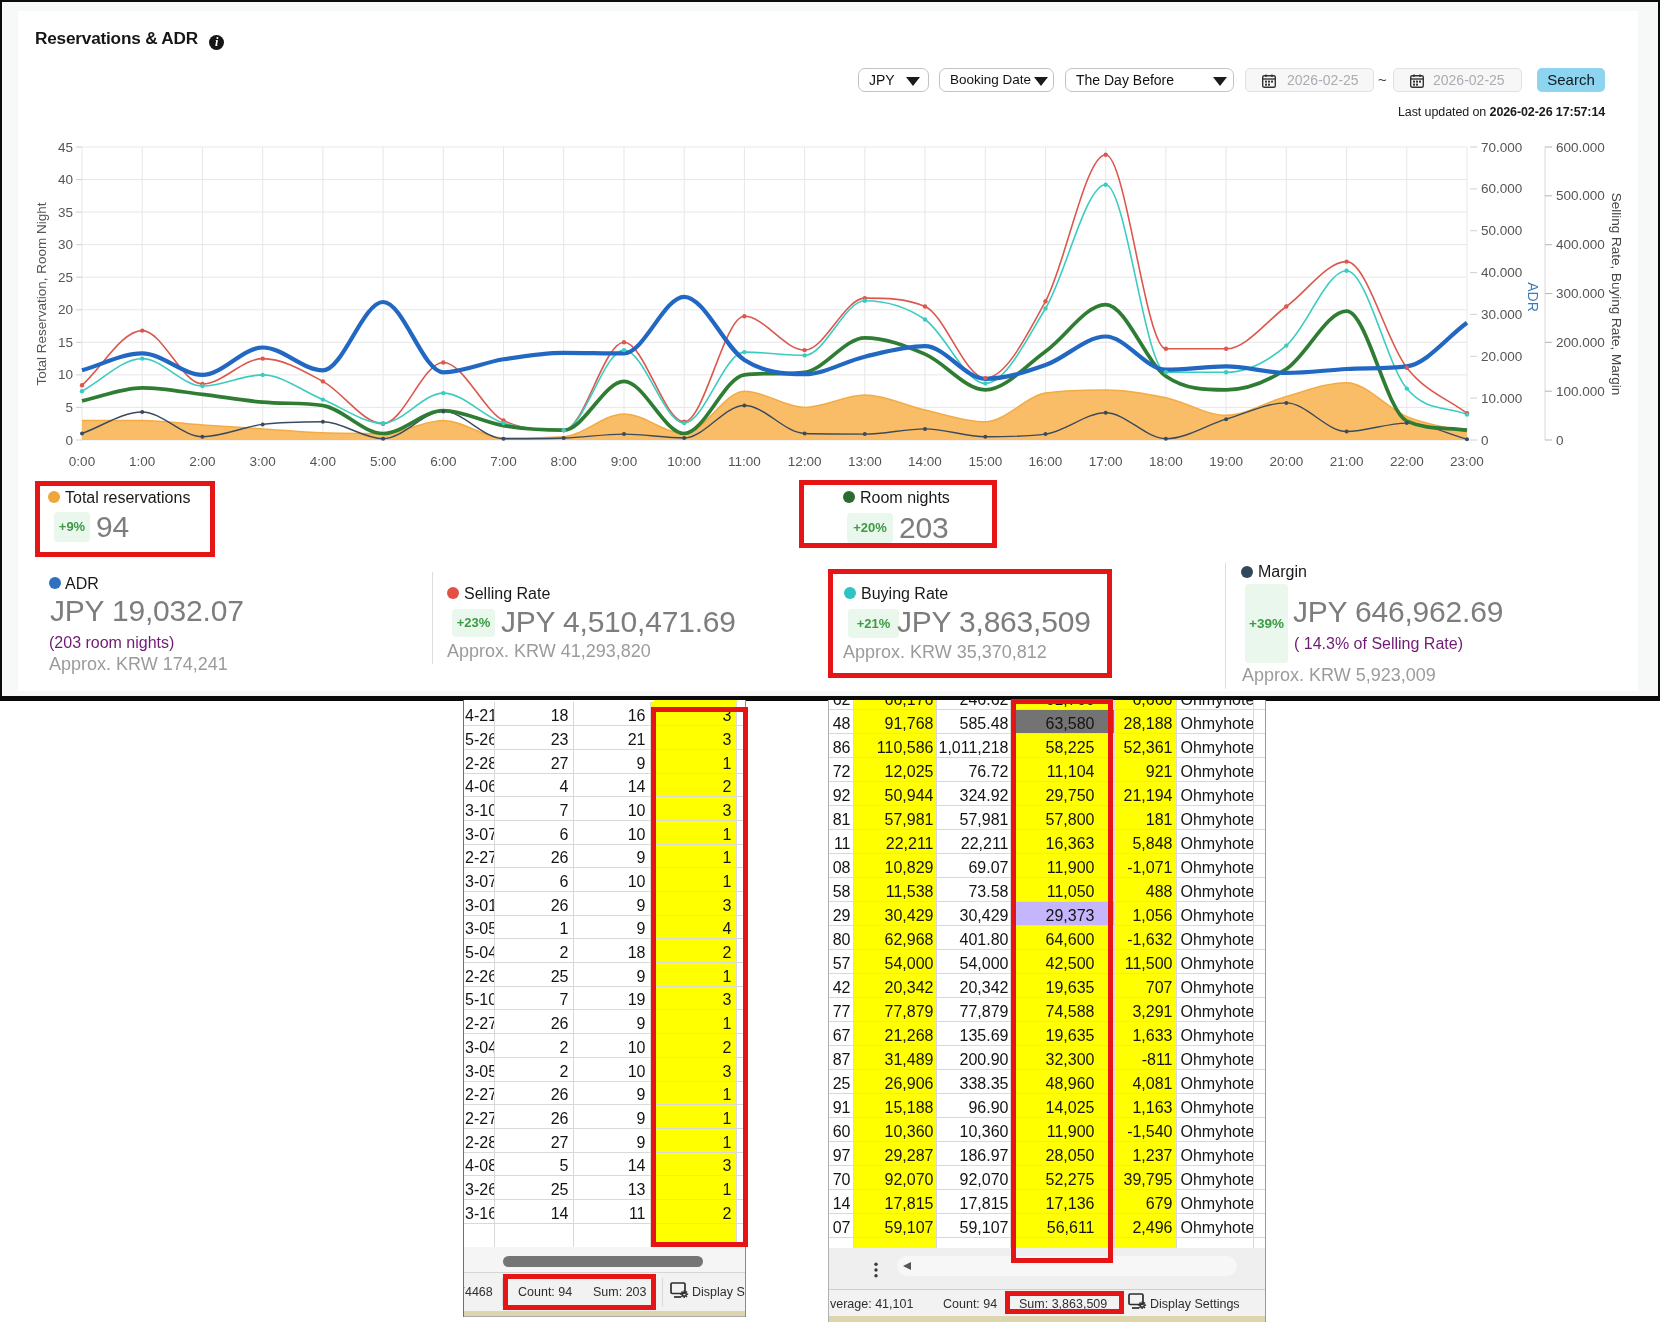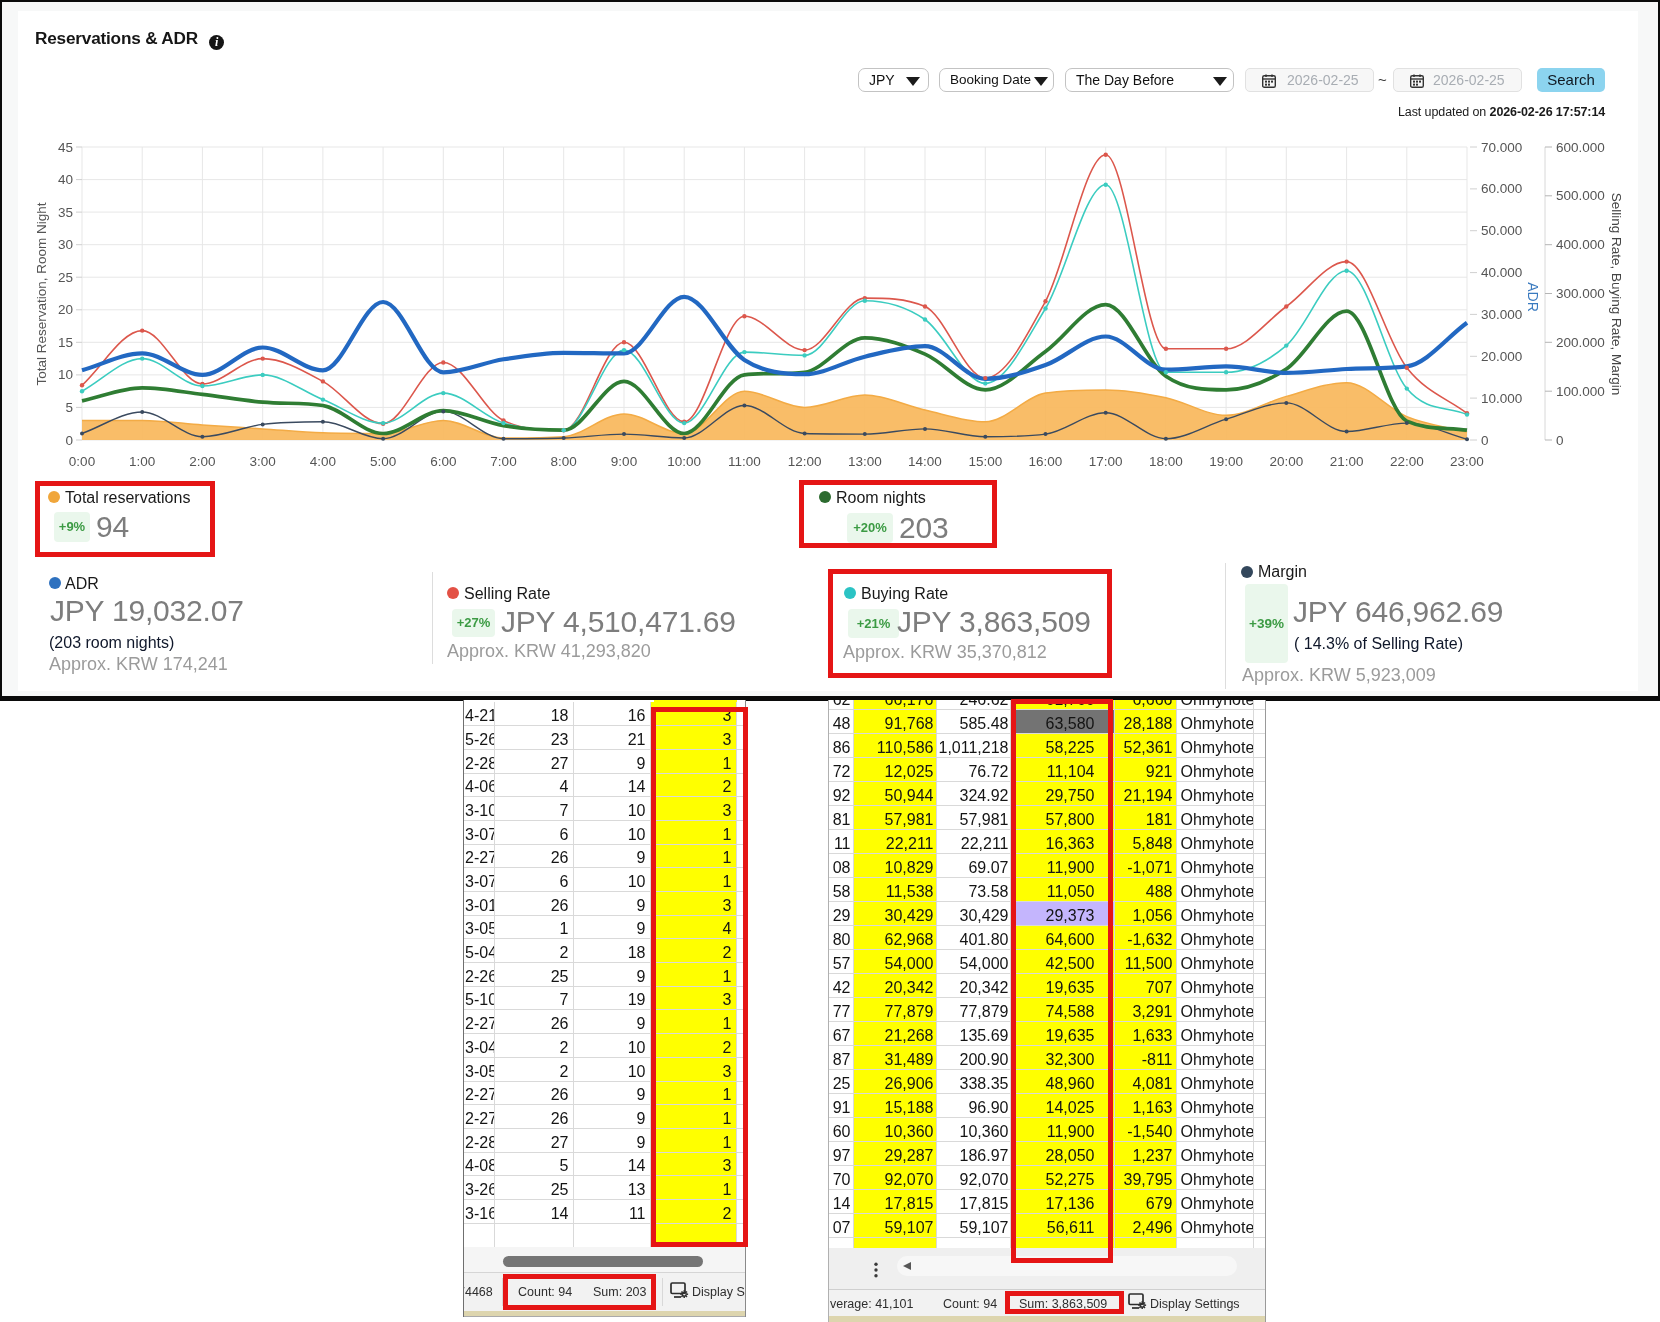--- a/index.html
+++ b/index.html
@@ -9,21 +9,21 @@
 .title{position:absolute;left:35px;top:27.5px;font-size:17.2px;font-weight:bold;color:#161616;letter-spacing:-0.2px}
 .info{display:inline-block;width:15.5px;height:15.5px;border-radius:50%;background:#151515;color:#fff;font-size:12px;font-weight:bold;text-align:center;line-height:15.5px;vertical-align:-2px;margin-left:11px;font-family:"Liberation Serif",serif;font-style:italic}
 .sel{position:absolute;height:24px;border:1px solid #c3c3c3;border-radius:7px;background:#fff;font-size:14px;color:#111;line-height:22px;padding-left:10px}
 .caret{position:absolute;top:8px;width:0;height:0;border-left:7px solid transparent;border-right:7px solid transparent;border-top:9px solid #1b1b1b}
 .datein{position:absolute;height:24px;background:#f7f7f7;border:1px solid #e1e1e1;border-radius:5px;font-size:14px;color:#a8adb3;line-height:22px}
 .redbox{position:absolute;border:5px solid #e51515;background:transparent}
 .chip{position:absolute;background:#eaf7ec;color:#3c9b44;font-size:13px;font-weight:bold;text-align:center;border-radius:4px}
 .lab{position:absolute;font-size:16px;color:#191919;line-height:1.15}
 .dot{position:absolute;width:12px;height:12px;border-radius:50%;top:2.5px}
 .big{position:absolute;font-size:30px;color:#7d7d7d;letter-spacing:-0.2px}
-.sub{position:absolute;font-size:16px;color:#0f172a;line-height:1.1}
+.sub{position:absolute;font-size:16px;color:#701a75;line-height:1.1}
 .approx{position:absolute;font-size:18px;color:#9b9b9b;line-height:1.1}
 .vdiv{position:absolute;width:1px;background:#ddd}
 table.tbl{border-collapse:collapse;table-layout:fixed;font-size:16px;color:#141414}
 table.tbl td{border-bottom:1px solid #d9d9d9;border-right:1px solid #d9d9d9;padding:0 4px 0 2px;text-align:right;white-space:nowrap;overflow:hidden;height:23.7px;vertical-align:bottom;line-height:19px}
 table.tblr td{height:24px}
 </style></head><body>
 <div class="panel"></div>
 <div class="card"></div>
 <div class="title">Reservations &amp; ADR<span class="info">i</span></div>
 <div class="sel" style="left:858px;top:68px;width:71px">JPY<span class="caret" style="left:47px"></span></div>
@@ -256,31 +256,31 @@
       <text x="1556" y="151.5">600.000</text>
     </g>
     <text font-family="Liberation Sans, sans-serif" font-size="13.5" fill="#555" transform="translate(46,294) rotate(-90)" text-anchor="middle">Total Reservation, Room Night</text>
     <text font-family="Liberation Sans, sans-serif" font-size="14" fill="#3a7abf" transform="translate(1528,297) rotate(90)" text-anchor="middle">ADR</text>
     <text font-family="Liberation Sans, sans-serif" font-size="13.5" fill="#444" transform="translate(1612,294) rotate(90)" text-anchor="middle">Selling Rate, Buying Rate, Margin</text>
   </svg>
 <div class="lab" style="left:65px;top:488.5px"><span class="dot" style="background:#f0a63b;left:-17px"></span>Total reservations</div>
 <div class="chip" style="left:54px;top:512px;width:36px;height:30px;line-height:30px">+9%</div>
 <div class="big" style="left:96px;top:512px;line-height:30px">94</div>
 <div class="redbox" style="left:35px;top:481px;width:180px;height:76px"></div>
-<div class="lab" style="left:836px;top:488.5px"><span class="dot" style="background:#2c6b2f;left:-17px"></span>Room nights</div>
+<div class="lab" style="left:860px;top:488.5px"><span class="dot" style="background:#2c6b2f;left:-17px"></span>Room nights</div>
 <div class="chip" style="left:847px;top:513px;width:46px;height:30px;line-height:30px">+20%</div>
 <div class="big" style="left:899px;top:513px;line-height:30px">203</div>
 <div class="redbox" style="left:799px;top:480px;width:198px;height:68px"></div>
 <div class="lab" style="left:65px;top:574.5px"><span class="dot" style="background:#2e71bf;left:-16px"></span>ADR</div>
 <div class="big" style="left:50px;top:596px;line-height:30px">JPY 19,032.07</div>
 <div class="sub" style="left:49px;top:634px">(203 room nights)</div>
 <div class="approx" style="left:49px;top:655px">Approx. KRW 174,241</div>
 <div class="vdiv" style="left:432px;top:572px;height:92px"></div>
 <div class="lab" style="left:464px;top:584.5px"><span class="dot" style="background:#e35145;left:-17px"></span>Selling Rate</div>
-<div class="chip" style="left:452px;top:609px;width:43px;height:28px;line-height:28px">+27%</div>
+<div class="chip" style="left:452px;top:609px;width:43px;height:28px;line-height:28px">+23%</div>
 <div class="big" style="left:501px;top:607px;line-height:30px">JPY 4,510,471.69</div>
 <div class="approx" style="left:447px;top:642px">Approx. KRW 41,293,820</div>
 <div class="lab" style="left:861px;top:584.5px"><span class="dot" style="background:#2bc3c4;left:-17px"></span>Buying Rate</div>
 <div class="chip" style="left:848px;top:609px;width:51px;height:29px;line-height:29px">+21%</div>
 <div class="big" style="left:897px;top:607px;line-height:30px">JPY 3,863,509</div>
 <div class="approx" style="left:843px;top:643px">Approx. KRW 35,370,812</div>
 <div class="redbox" style="left:828px;top:569px;width:284px;height:109px;border-width:5.5px"></div>
 <div class="vdiv" style="left:1225px;top:563px;height:126px"></div>
 <div class="lab" style="left:1258px;top:563px"><span class="dot" style="background:#33475c;left:-17px"></span>Margin</div>
 <div class="chip" style="left:1245px;top:584px;width:43px;height:79px;line-height:79px;font-size:13.5px">+39%</div>

